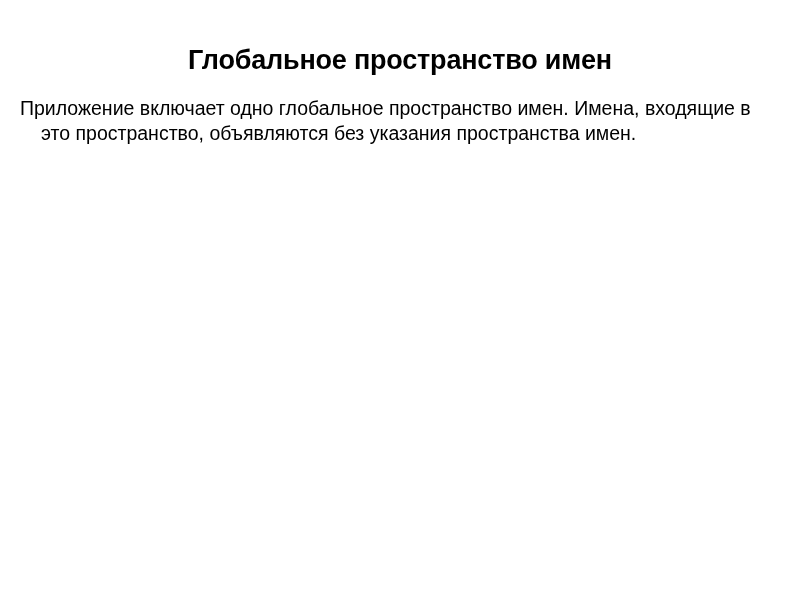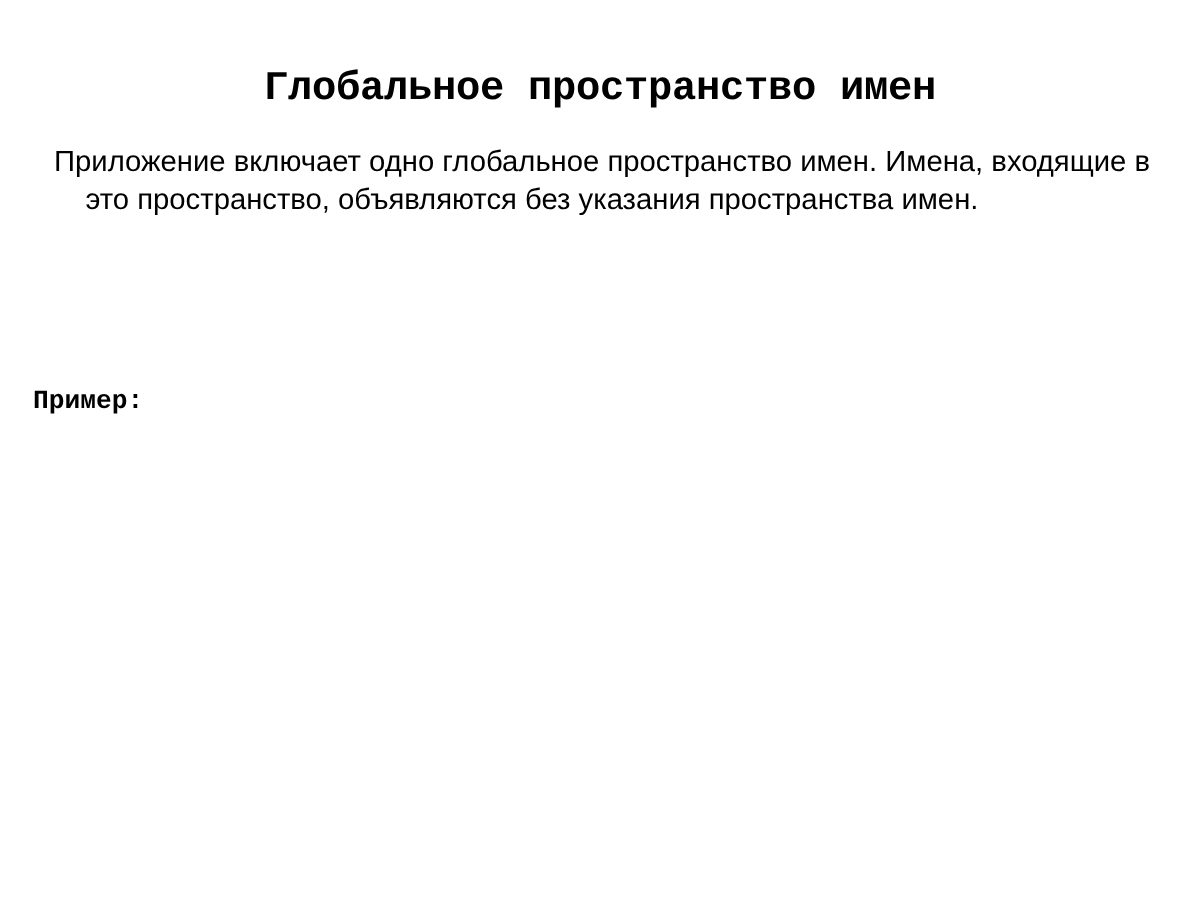--- a/index.html
+++ b/index.html
@@ -23,33 +23,33 @@
     box-sizing: border-box;
   }
 
   
   .slide-title {
     position: absolute;
     left: 0;
     top: 26px;
     width: 800px;
     text-align: center;
-    font-family: Liberation Mono, monospace;
+    font-family: Liberation Sans, sans-serif;
     font-weight: bold;
     font-size: 27px;
     line-height: 32px;
     letter-spacing: -0.2px;
     color: #000000;
     white-space: nowrap;
   }
 
   
   .body-text {
     position: absolute;
-    left: 36px;
+    left: 20px;
     top: 76px;
     width: 760px;
     font-family: "Liberation Sans", "DejaVu Sans", sans-serif;
     font-size: 19.5px;
     line-height: 25.5px;
     color: #000000;
     text-indent: -21px;
     padding-left: 21px;
     box-sizing: border-box;
     text-align: left;
@@ -83,21 +83,20 @@
 <body>
 
 <div class="slide">
 
   <h1 class="slide-title">Глобальное пространство имен</h1>
 
   <p class="body-text">Приложение включает одно глобальное пространство имен. Имена, входящие в это пространство, объявляются без указания пространства имен.</p>
 
   <div class="code-block">
 
-    <div class="code-line">Пример:</div>
 
     <div class="code-line blank"></div>
 
 
     <div class="code-line blank"></div>
 
     
 
     
 

